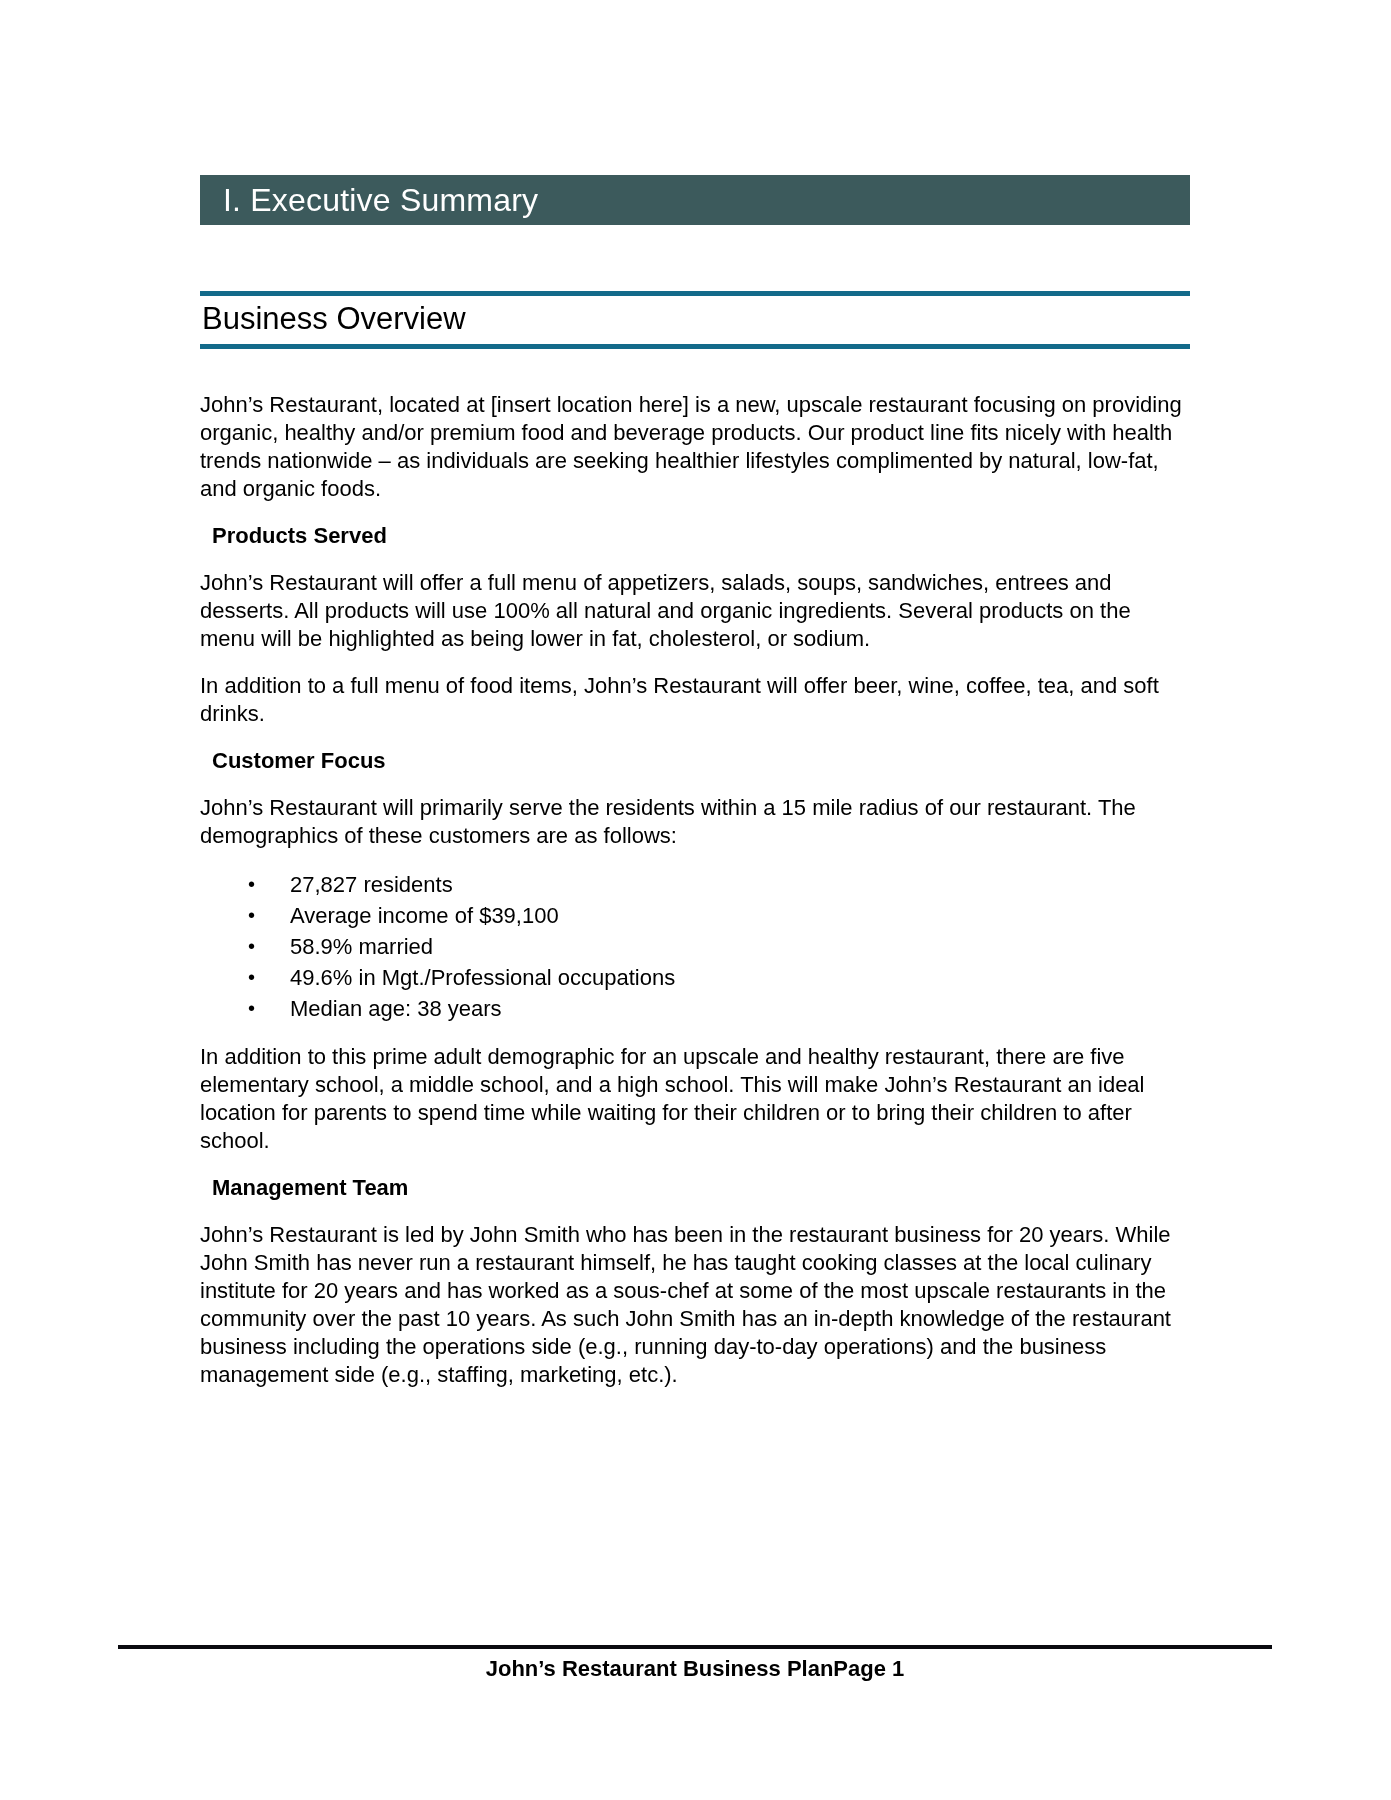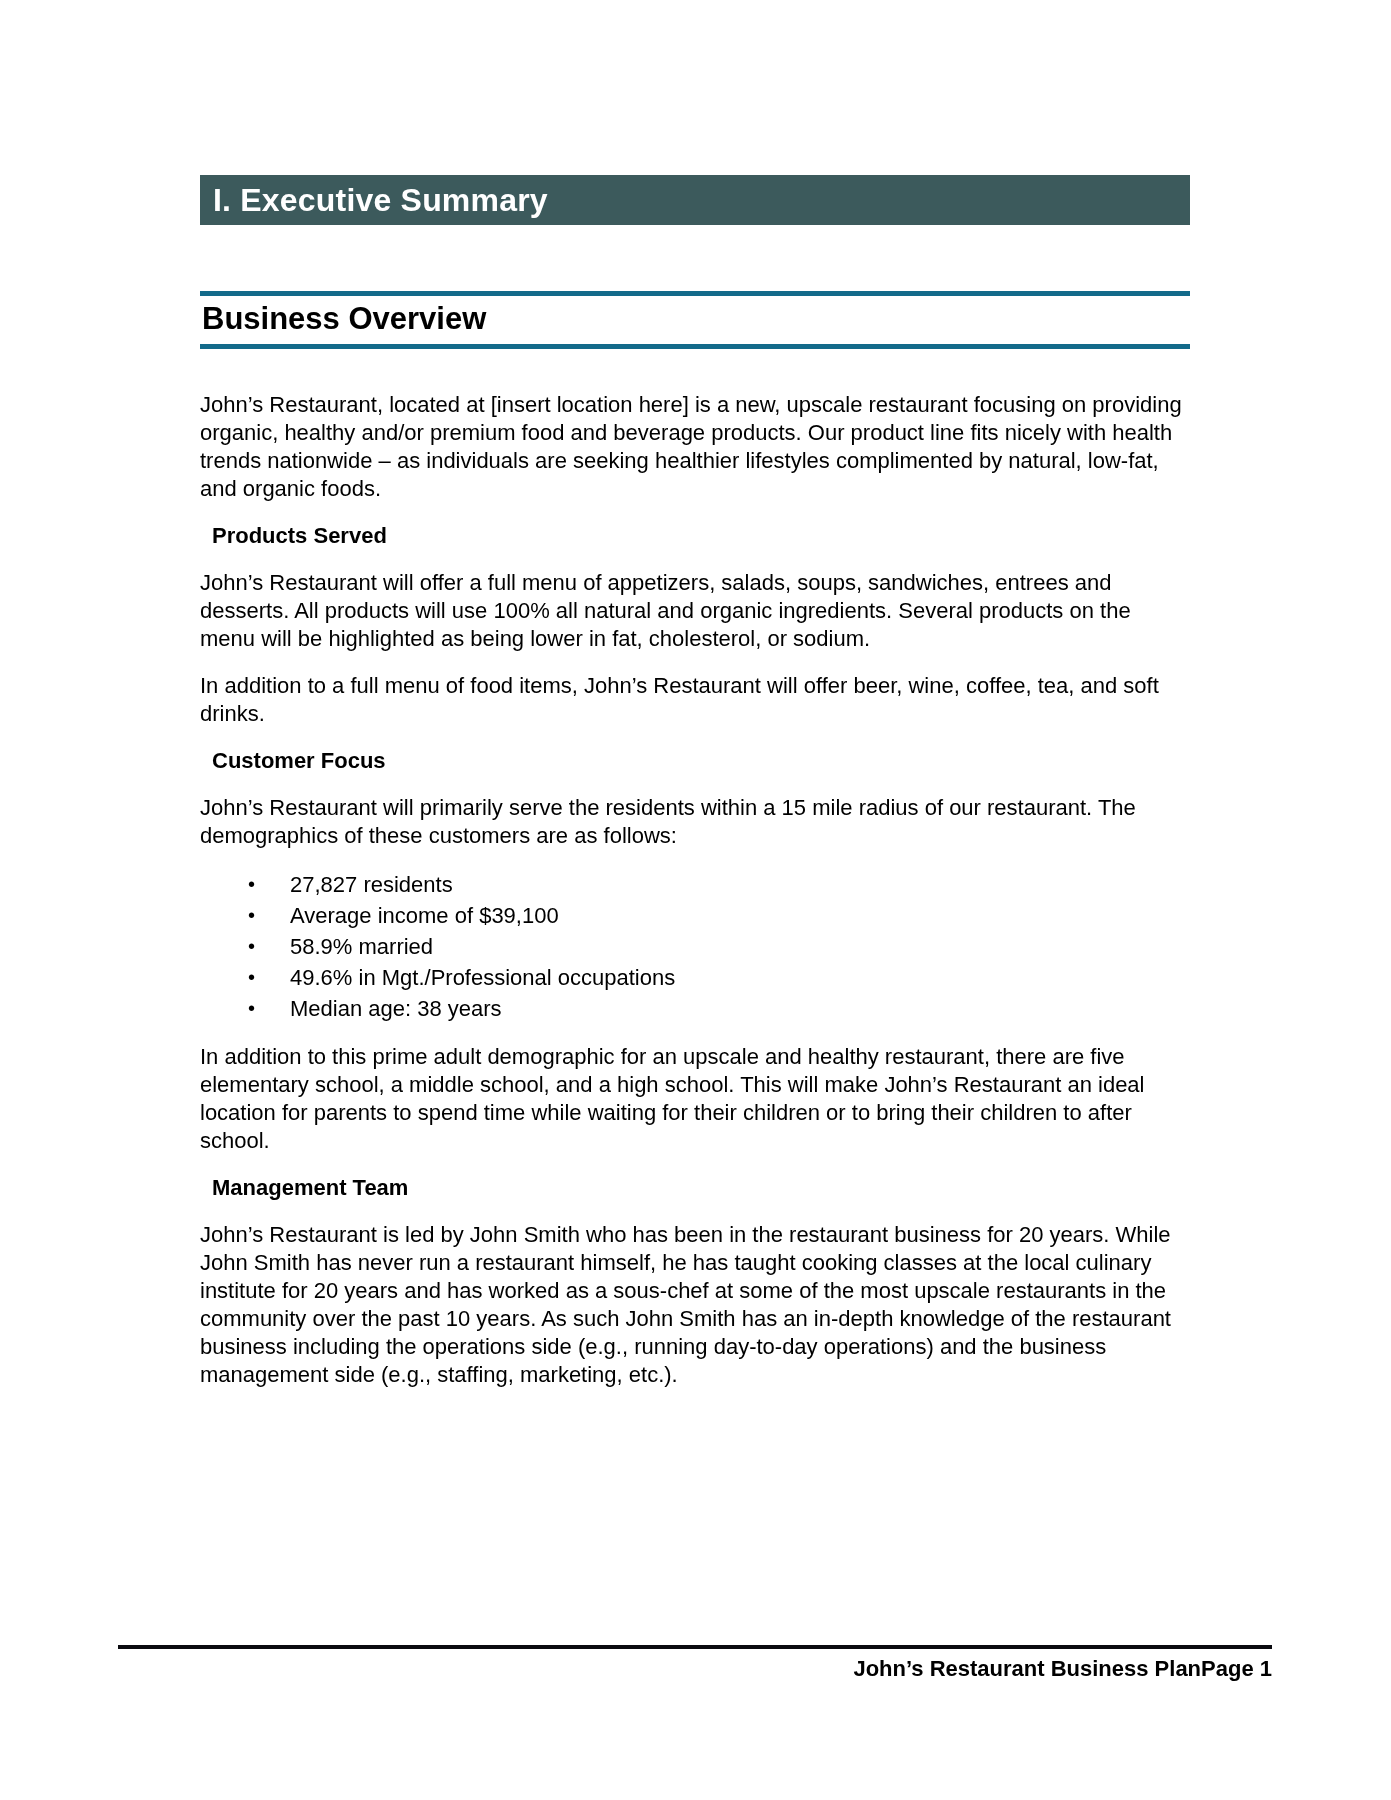--- a/index.html
+++ b/index.html
@@ -18,34 +18,34 @@
   .page-content {
     position: absolute;
     left: 200px;
     top: 175px;
     width: 990px;
   }
   .section-bar {
     background: #3C5A5C;
     color: #ffffff;
     font-size: 32px;
-    font-weight: bold;
+    font-weight: normal;
     height: 50px;
     line-height: 50px;
-    padding-left: 13px;
+    padding-left: 23px;
     box-sizing: border-box;
     letter-spacing: 0.2px;
   }
   .overview-heading {
     margin-top: 66px;
     border-top: 5px solid #136A8A;
     border-bottom: 5px solid #136A8A;
     padding: 5px 0 7px 2px;
     font-size: 31px;
-    font-weight: bold;
+    font-weight: normal;
     color: #000000;
   }
   .doc-body p {
     font-size: 22px;
     line-height: 28px;
     margin: 19px 0;
     text-align: left;
   }
   .doc-body p.first-para {
     margin-top: 42px;
@@ -74,21 +74,21 @@
     font-size: 20px;
   }
   .page-footer {
     position: absolute;
     left: 118px;
     top: 1645px;
     width: 1154px;
     border-top: 4px solid #0a0a0f;
     padding-top: 7px;
     display: flex;
-    justify-content: flex-end;
+    justify-content: center;
     align-items: baseline;
     font-size: 22px;
     font-weight: bold;
   }
 </style>
 </head>
 <body>
 
 <div class="page-content">
 

